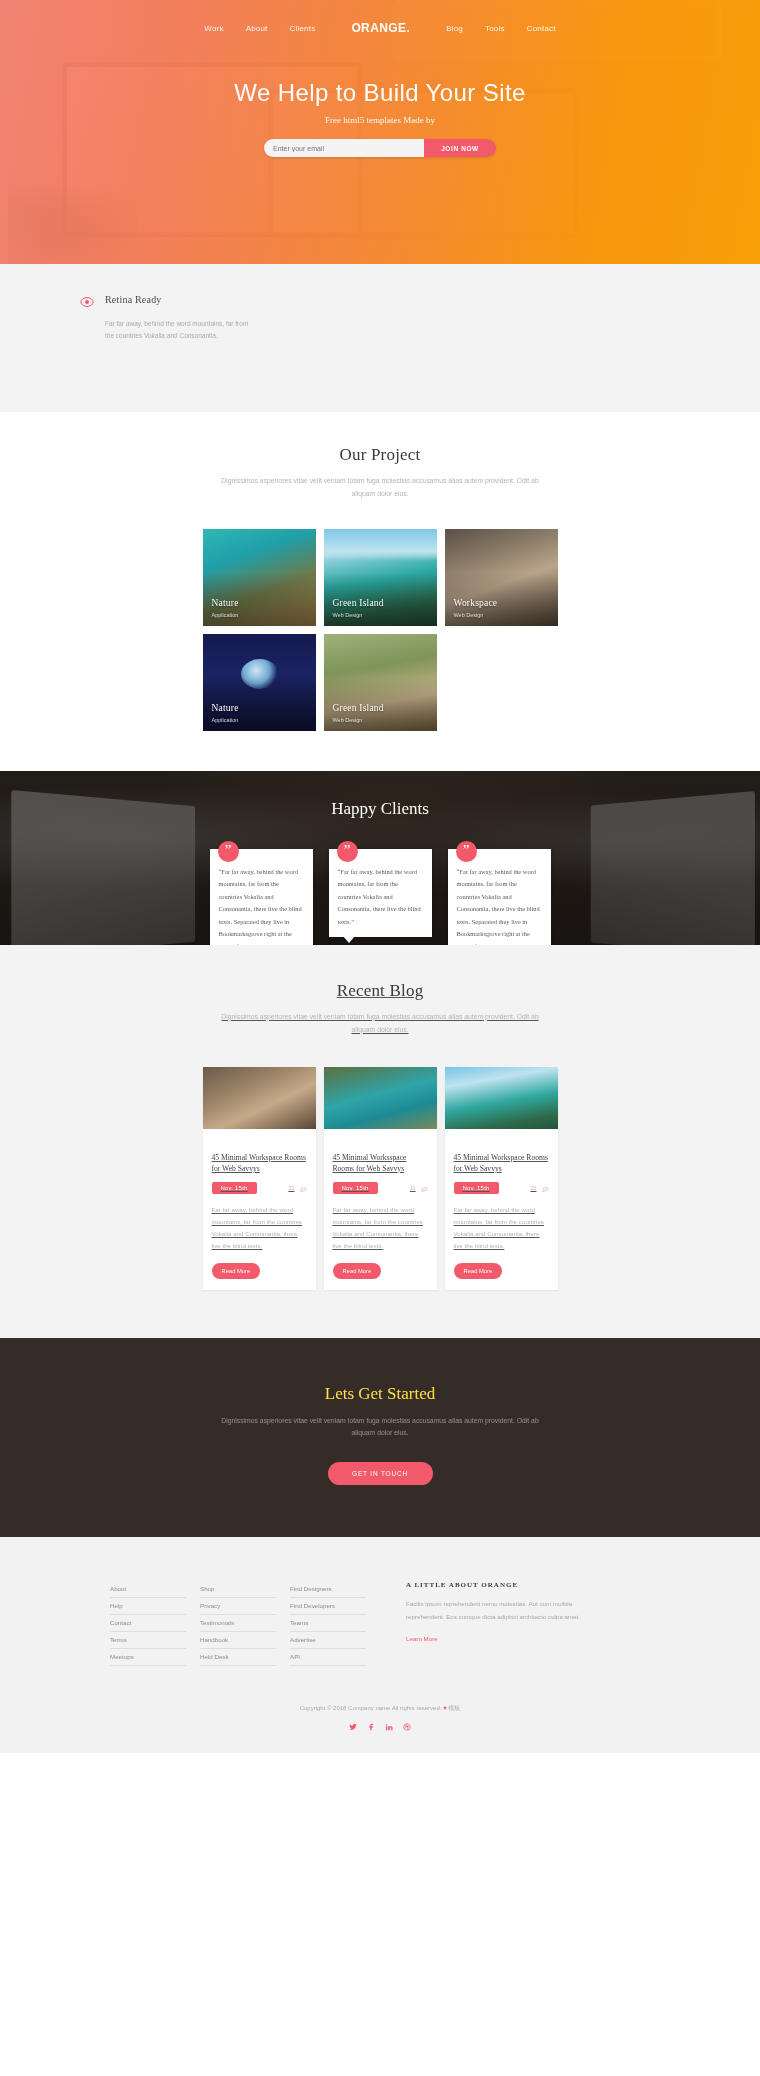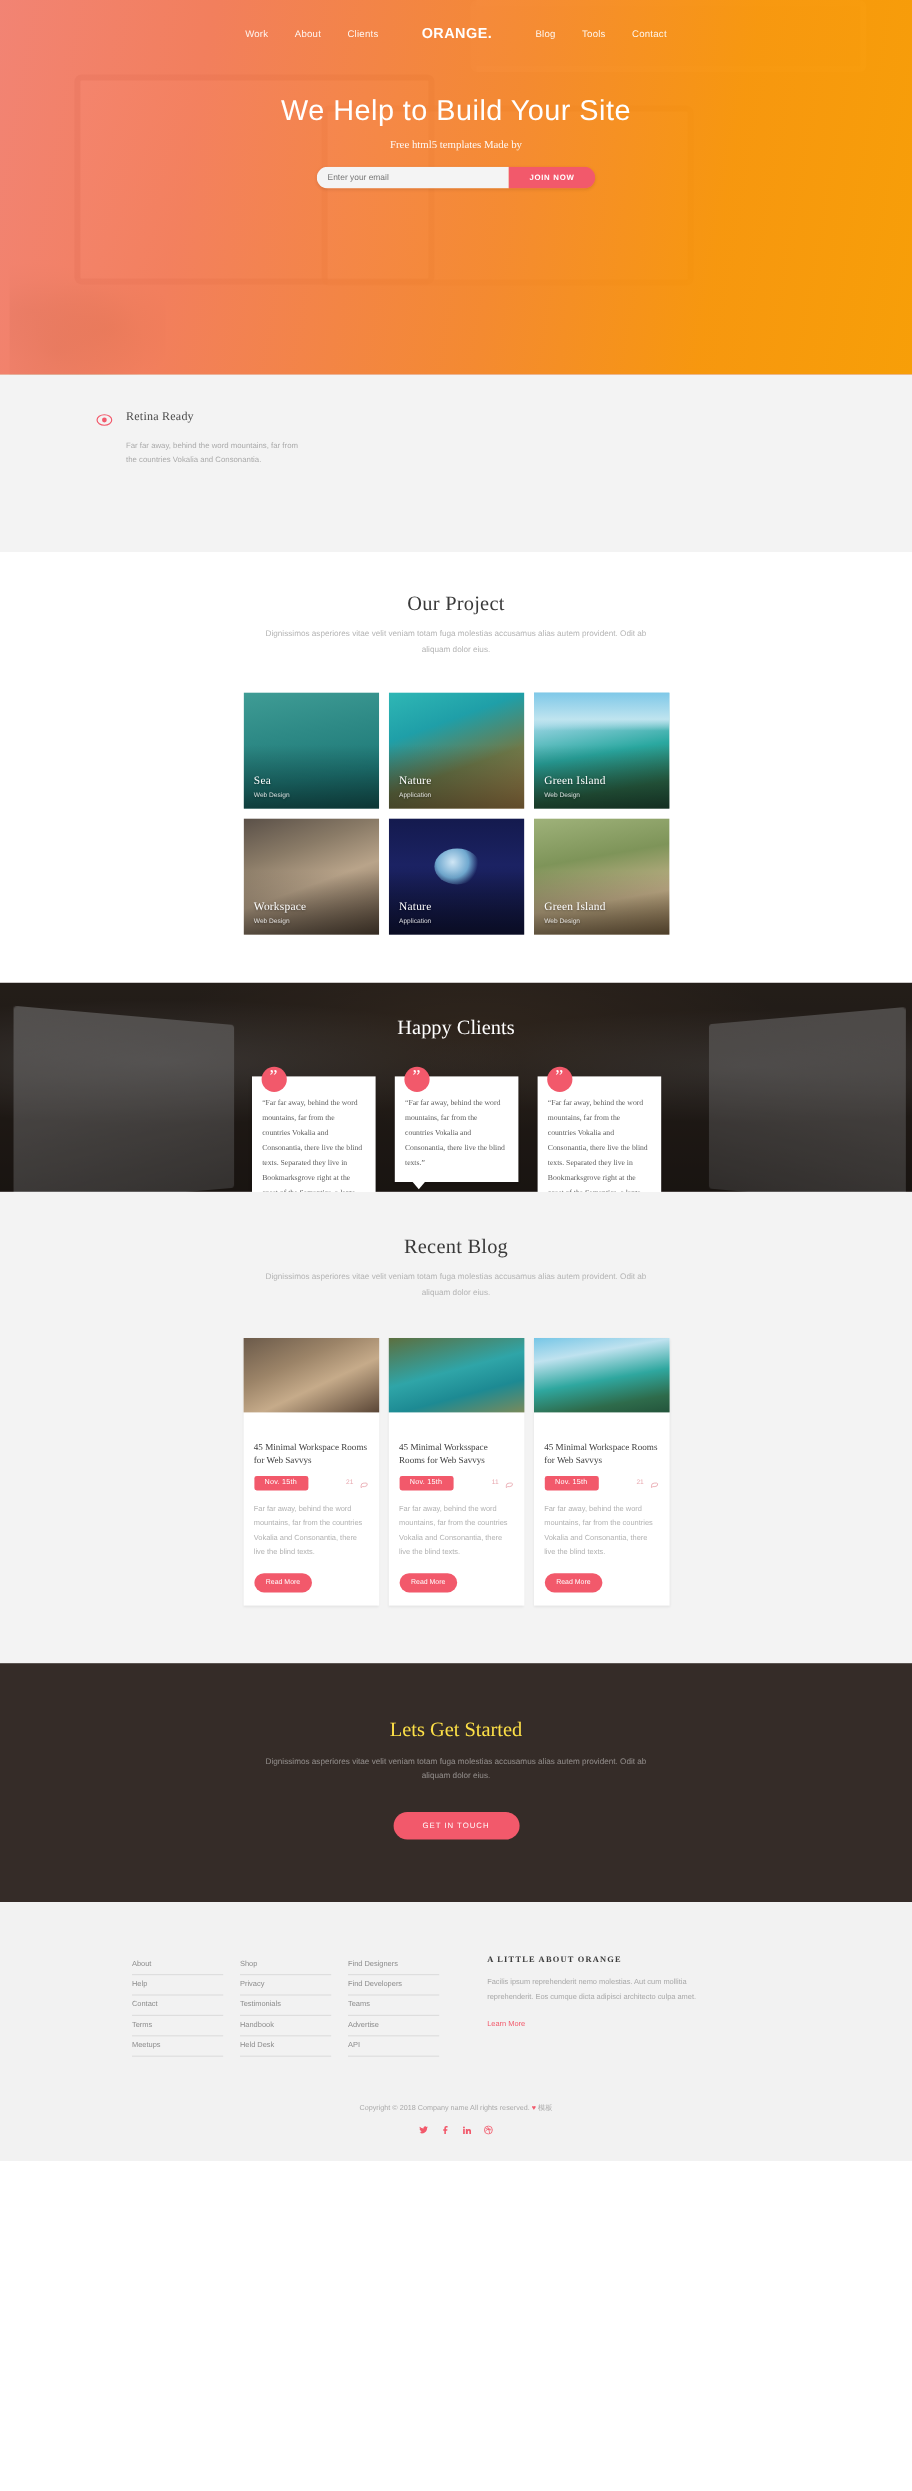--- a/index.html
+++ b/index.html
@@ -8,21 +8,21 @@
     font-family: "Liberation Sans", sans-serif;
     background: #fff;
     color: #555;
     -webkit-font-smoothing: antialiased;
   }
   .page { width: 760px; position: relative; overflow: hidden; }
 
   
   .hero {
     position: relative;
-    height: 312px;
+    height: 264px;
     overflow: hidden;
     background: #e8753f;
   }
   .hero-photo {
     position: absolute; inset: 0;
     background:
       
       linear-gradient(135deg, rgba(255,255,255,0.10), rgba(255,255,255,0) 60%),
       radial-gradient(ellipse at 18% 72%, rgba(60,30,20,0.33), rgba(0,0,0,0) 42%),
       radial-gradient(ellipse at 78% 36%, rgba(255,235,200,0.25), rgba(0,0,0,0) 50%),
@@ -222,21 +222,21 @@
   .tst-text {
     font-family: "Liberation Serif", serif;
     font-size: 6.4px; line-height: 1.95; color: #5c5c5c;
   }
   .tst-meta { margin-top: 14px; padding-left: 12px; }
   .tst-name { color: #fff; font-size: 6.5px; }
   .tst-role { color: rgba(255,255,255,0.6); font-size: 5.2px; margin-top: 1px; }
   .tst.tall .tst-card { padding-bottom: 14px; }
 
   
-  .blog { background: #f3f3f3; padding: 36px 0 48px; }
+  .blog { background: #f3f3f3; padding: 36px 0 48px; text-decoration: underline; }
   .blog-grid {
     width: 355px; margin: 30px auto 0;
     display: grid; grid-template-columns: repeat(3, 113px); gap: 8px;
   }
   .blog-card { background: #fff; box-shadow: 0 1px 2px rgba(0,0,0,.07); }
   .blog-img { height: 62px; }
   .b-work  { background: linear-gradient(155deg,#6b5a4a 0%,#9c8468 35%,#c6ab8a 60%,#5a4636 100%); }
   .b-sea   { background: linear-gradient(165deg,#5c6f3f 0%,#2fa5a8 45%,#1d8a93 70%,#7a8a5a 100%); }
   .b-green { background: linear-gradient(170deg,#76c6e6 0%,#bfe2ef 25%,#2fa79f 55%,#2e6b4b 82%,#23543b 100%); }
   .blog-body { padding: 23px 9px 11px; }
@@ -370,28 +370,20 @@
     </div>
   </section>
 
   <section class="projects">
     <div class="sec-head">
       <h2 class="sec-title">Our Project</h2>
       <p class="sec-sub">Dignissimos asperiores vitae velit veniam totam fuga molestias accusamus alias autem provident. Odit ab aliquam dolor eius.</p>
     </div>
     <div class="proj-grid">
 
-      <a class="proj-card" href="#">
-        <span class="proj-img p-sea"></span>
-        <span class="proj-shade"></span>
-        <span class="proj-cap">
-          <span class="proj-name">Sea</span>
-          <span class="proj-cat" style="display:block">Web Design</span>
-        </span>
-      </a>
 
       <a class="proj-card" href="#">
         <span class="proj-img p-nature"></span>
         <span class="proj-shade"></span>
         <span class="proj-cap">
           <span class="proj-name">Nature</span>
           <span class="proj-cat" style="display:block">Application</span>
         </span>
       </a>
 

